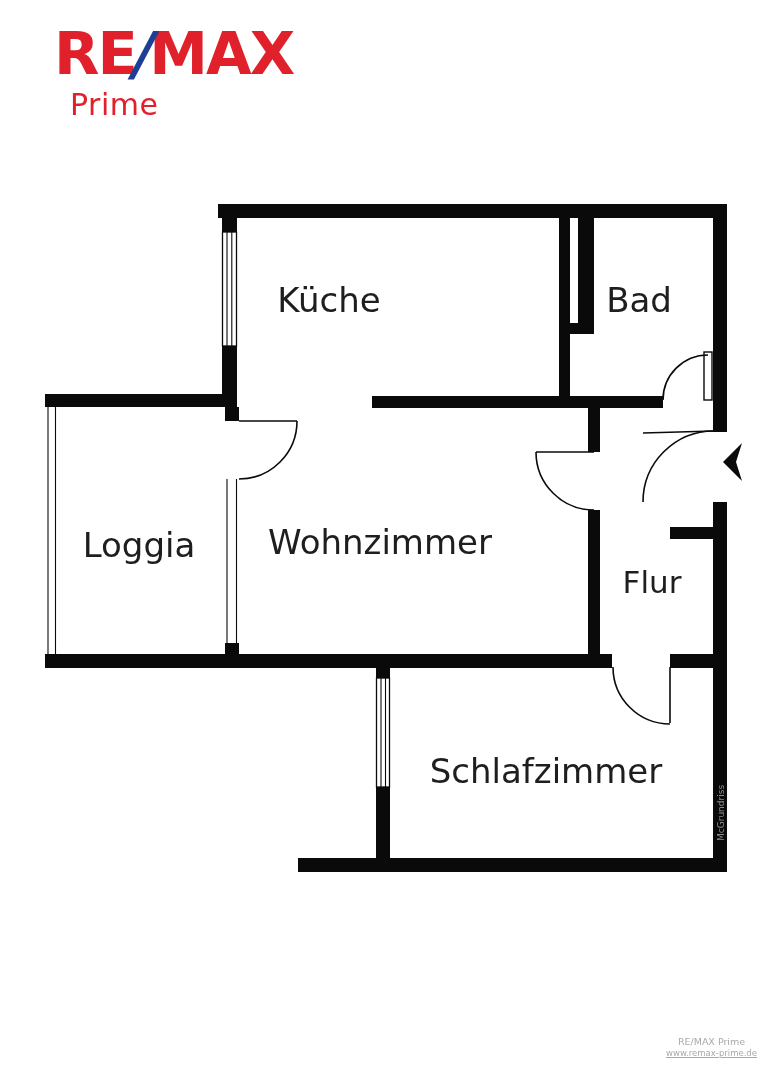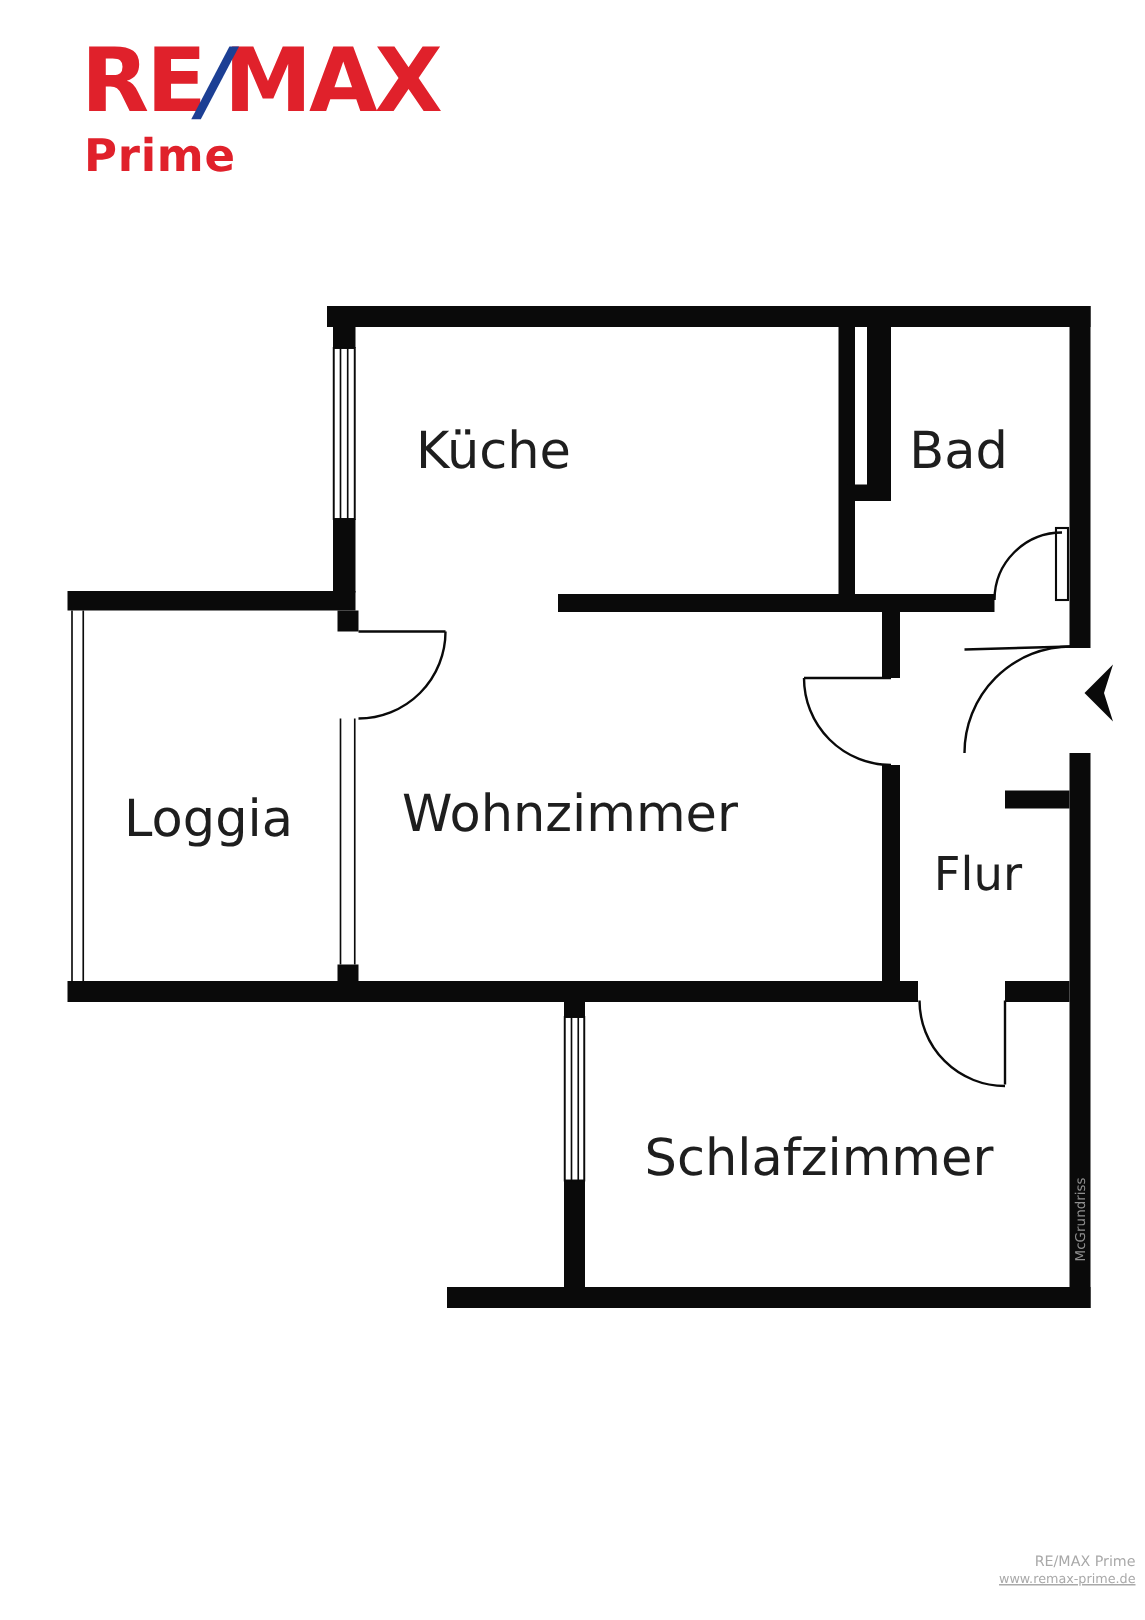--- a/index.html
+++ b/index.html
@@ -10,32 +10,32 @@
   .logo{position:absolute;left:54px;top:24px;line-height:1;}
   .logo-main{
     font-size:59px;font-weight:bold;letter-spacing:-2px;
     color:#e0212b;white-space:nowrap;
   }
   .logo-slash{
     display:inline-block;color:#1c3f94;font-weight:bold;
     transform:skewX(-12deg);margin:0 -3px;
   }
   .logo-sub{
-    font-size:30px;color:#e0212b;font-weight:700;
-    letter-spacing:0.5px;margin-top:7px;margin-left:2px;
+    font-size:30px;color:#e0212b;font-weight:400;
+    letter-spacing:0.5px;margin-top:7px;margin-left:16px;
   }
   .plan-svg{position:absolute;left:0;top:0;}
   .room-label{
     font-family:"DejaVu Sans",sans-serif;fill:#1e1e1e;
   }
   .watermark-vertical{
     font-family:"DejaVu Sans",sans-serif;fill:#8f8f8f;
   }
   .footer{
-    position:absolute;right:6px;bottom:22px;text-align:right;
+    position:absolute;right:6px;bottom:22px;text-align:center;
     color:#a9a9a9;line-height:1.2;
   }
   .footer-brand{font-size:9.5px;}
   .footer-url{font-size:8.5px;text-decoration:underline;}
   .wall{fill:#0a0a0a;}
   .door-line{stroke:#0a0a0a;stroke-width:1.6;fill:none;}
   .win-frame{fill:#ffffff;stroke:#0a0a0a;stroke-width:1.3;}
   .win-line{stroke:#0a0a0a;stroke-width:1.1;}
 </style>
 </head>

